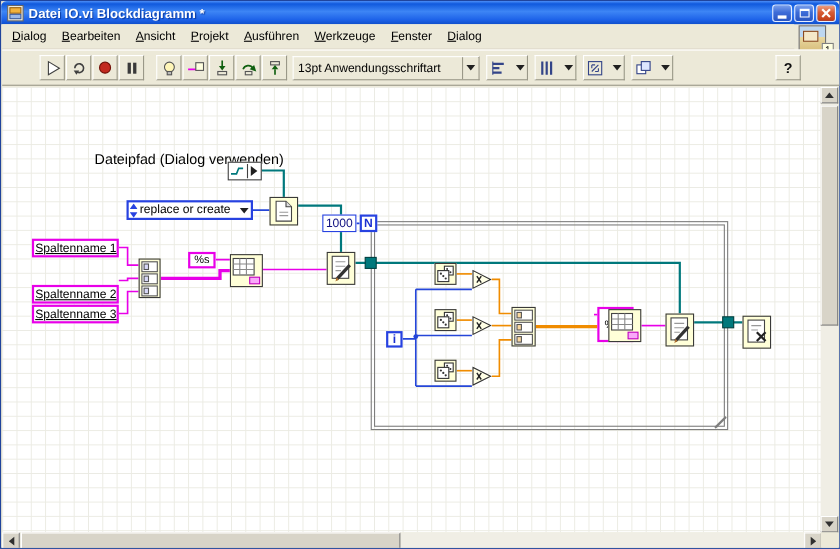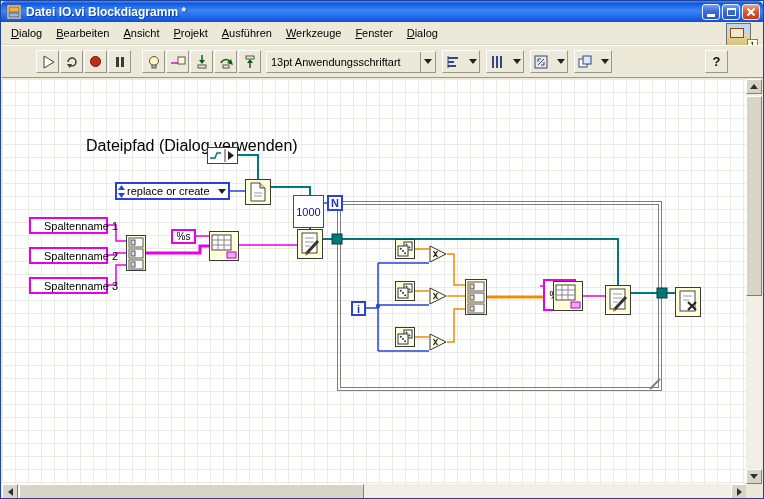--- a/index.html
+++ b/index.html
@@ -59,23 +59,23 @@
     display:flex; align-items:center; justify-content:space-between; padding:0 2px; background:#ECE9D8; }
   .help-btn{ margin-left:auto; margin-right:36px; font-weight:bold; font-size:13px; color:#101010; }
 
   
   .diagram{ position:absolute; left:1px; top:78px; width:745px; height:405px; background:#fff; overflow:hidden;
     background-image:linear-gradient(to right,#EBEBE3 1px,transparent 1px),
                      linear-gradient(to bottom,#EBEBE3 1px,transparent 1px);
     background-size:13px 13px; }
   .wires{ position:absolute; left:0; top:0; }
   .for-loop{ position:absolute; border:4px double #7E7E7E; background:transparent; }
-  .free-label{ position:absolute; font-size:16px; color:#000; white-space:nowrap; }
+  .free-label{ position:absolute; font-size:13px; color:#000; white-space:nowrap; }
   .str-const{ position:absolute; background:#fff; border:2px solid #E800E8; font-size:11px; color:#000;
-    display:flex; align-items:center; padding-left:13px; white-space:nowrap; }
+    display:flex; align-items:center; padding-left:1px; white-space:nowrap;text-decoration:underline; }
   .pink-const{ position:absolute; background:#fff; border:2px solid #E800E8; font-size:10px; color:#000;
     display:flex; align-items:center; justify-content:center; }
   .num-const{ position:absolute; background:#fff; border:1px solid #2742E0; font-size:11px; color:#101080;
     display:flex; align-items:center; justify-content:center; }
   .term{ position:absolute; background:#fff; border:2px solid #2742E0; color:#1B2FD0; font-weight:bold;
     font-size:11px; display:flex; align-items:center; justify-content:center; }
   .node{ position:absolute; background:#FFFFD8; border:1px solid #3A3A3A; display:flex; align-items:center; justify-content:center; }
   .bare{ position:absolute; background:transparent; border:none; }
   .enum-const{ position:absolute; background:#fff; border:2px solid #2742E0; display:flex; align-items:center; }
   .enum-const .etext{ flex:1; font-size:11px; color:#000; padding-left:2px; white-space:nowrap; }
@@ -300,26 +300,26 @@
     </div>
 
     <div class="node" style="left:243px;top:100px;width:26px;height:26px;">
       <svg width="24" height="24">
         <path d="M5,3 h9 l5,5 v13 h-14 z" fill="#fff" stroke="#444"></path>
         <path d="M14,3 v5 h5" fill="#DDD" stroke="#444"></path>
         <path d="M8,13 h8 M8,16 h8" stroke="#999"></path>
       </svg>
     </div>
 
-    <div class="num-const" style="left:291px;top:116px;width:31px;height:33px;">1000</div>
+    <div class="num-const" style="left:291px;top:116px;width:31px;height:16px;">1000</div>
 
     <div class="term" style="left:325px;top:116px;width:16px;height:16px;">N</div>
 
     <div class="str-const" style="left:27px;top:138px;width:79px;height:17px;">Spaltenname 1</div>
-    <div class="str-const" style="left:27px;top:168px;width:79px;height:17px;">Spaltenname 2</div>
+    <div class="str-const" style="left:27px;top:180px;width:79px;height:17px;">Spaltenname 2</div>
     <div class="str-const" style="left:27px;top:198px;width:79px;height:17px;">Spaltenname 3</div>
 
     <div class="node" style="left:124px;top:156px;width:20px;height:36px;">
       <svg width="18" height="34">
         <rect x="2" y="2" width="14" height="9" fill="#fff" stroke="#555"></rect>
           <rect x="4" y="4" width="4" height="5" fill="#D8D8F8" stroke="#555"></rect>
         <rect x="2" y="13" width="14" height="9" fill="#fff" stroke="#555"></rect>
           <rect x="4" y="15" width="4" height="5" fill="#D8D8F8" stroke="#555"></rect>
         <rect x="2" y="24" width="14" height="9" fill="#fff" stroke="#555"></rect>
           <rect x="4" y="26" width="4" height="5" fill="#D8D8F8" stroke="#555"></rect>

